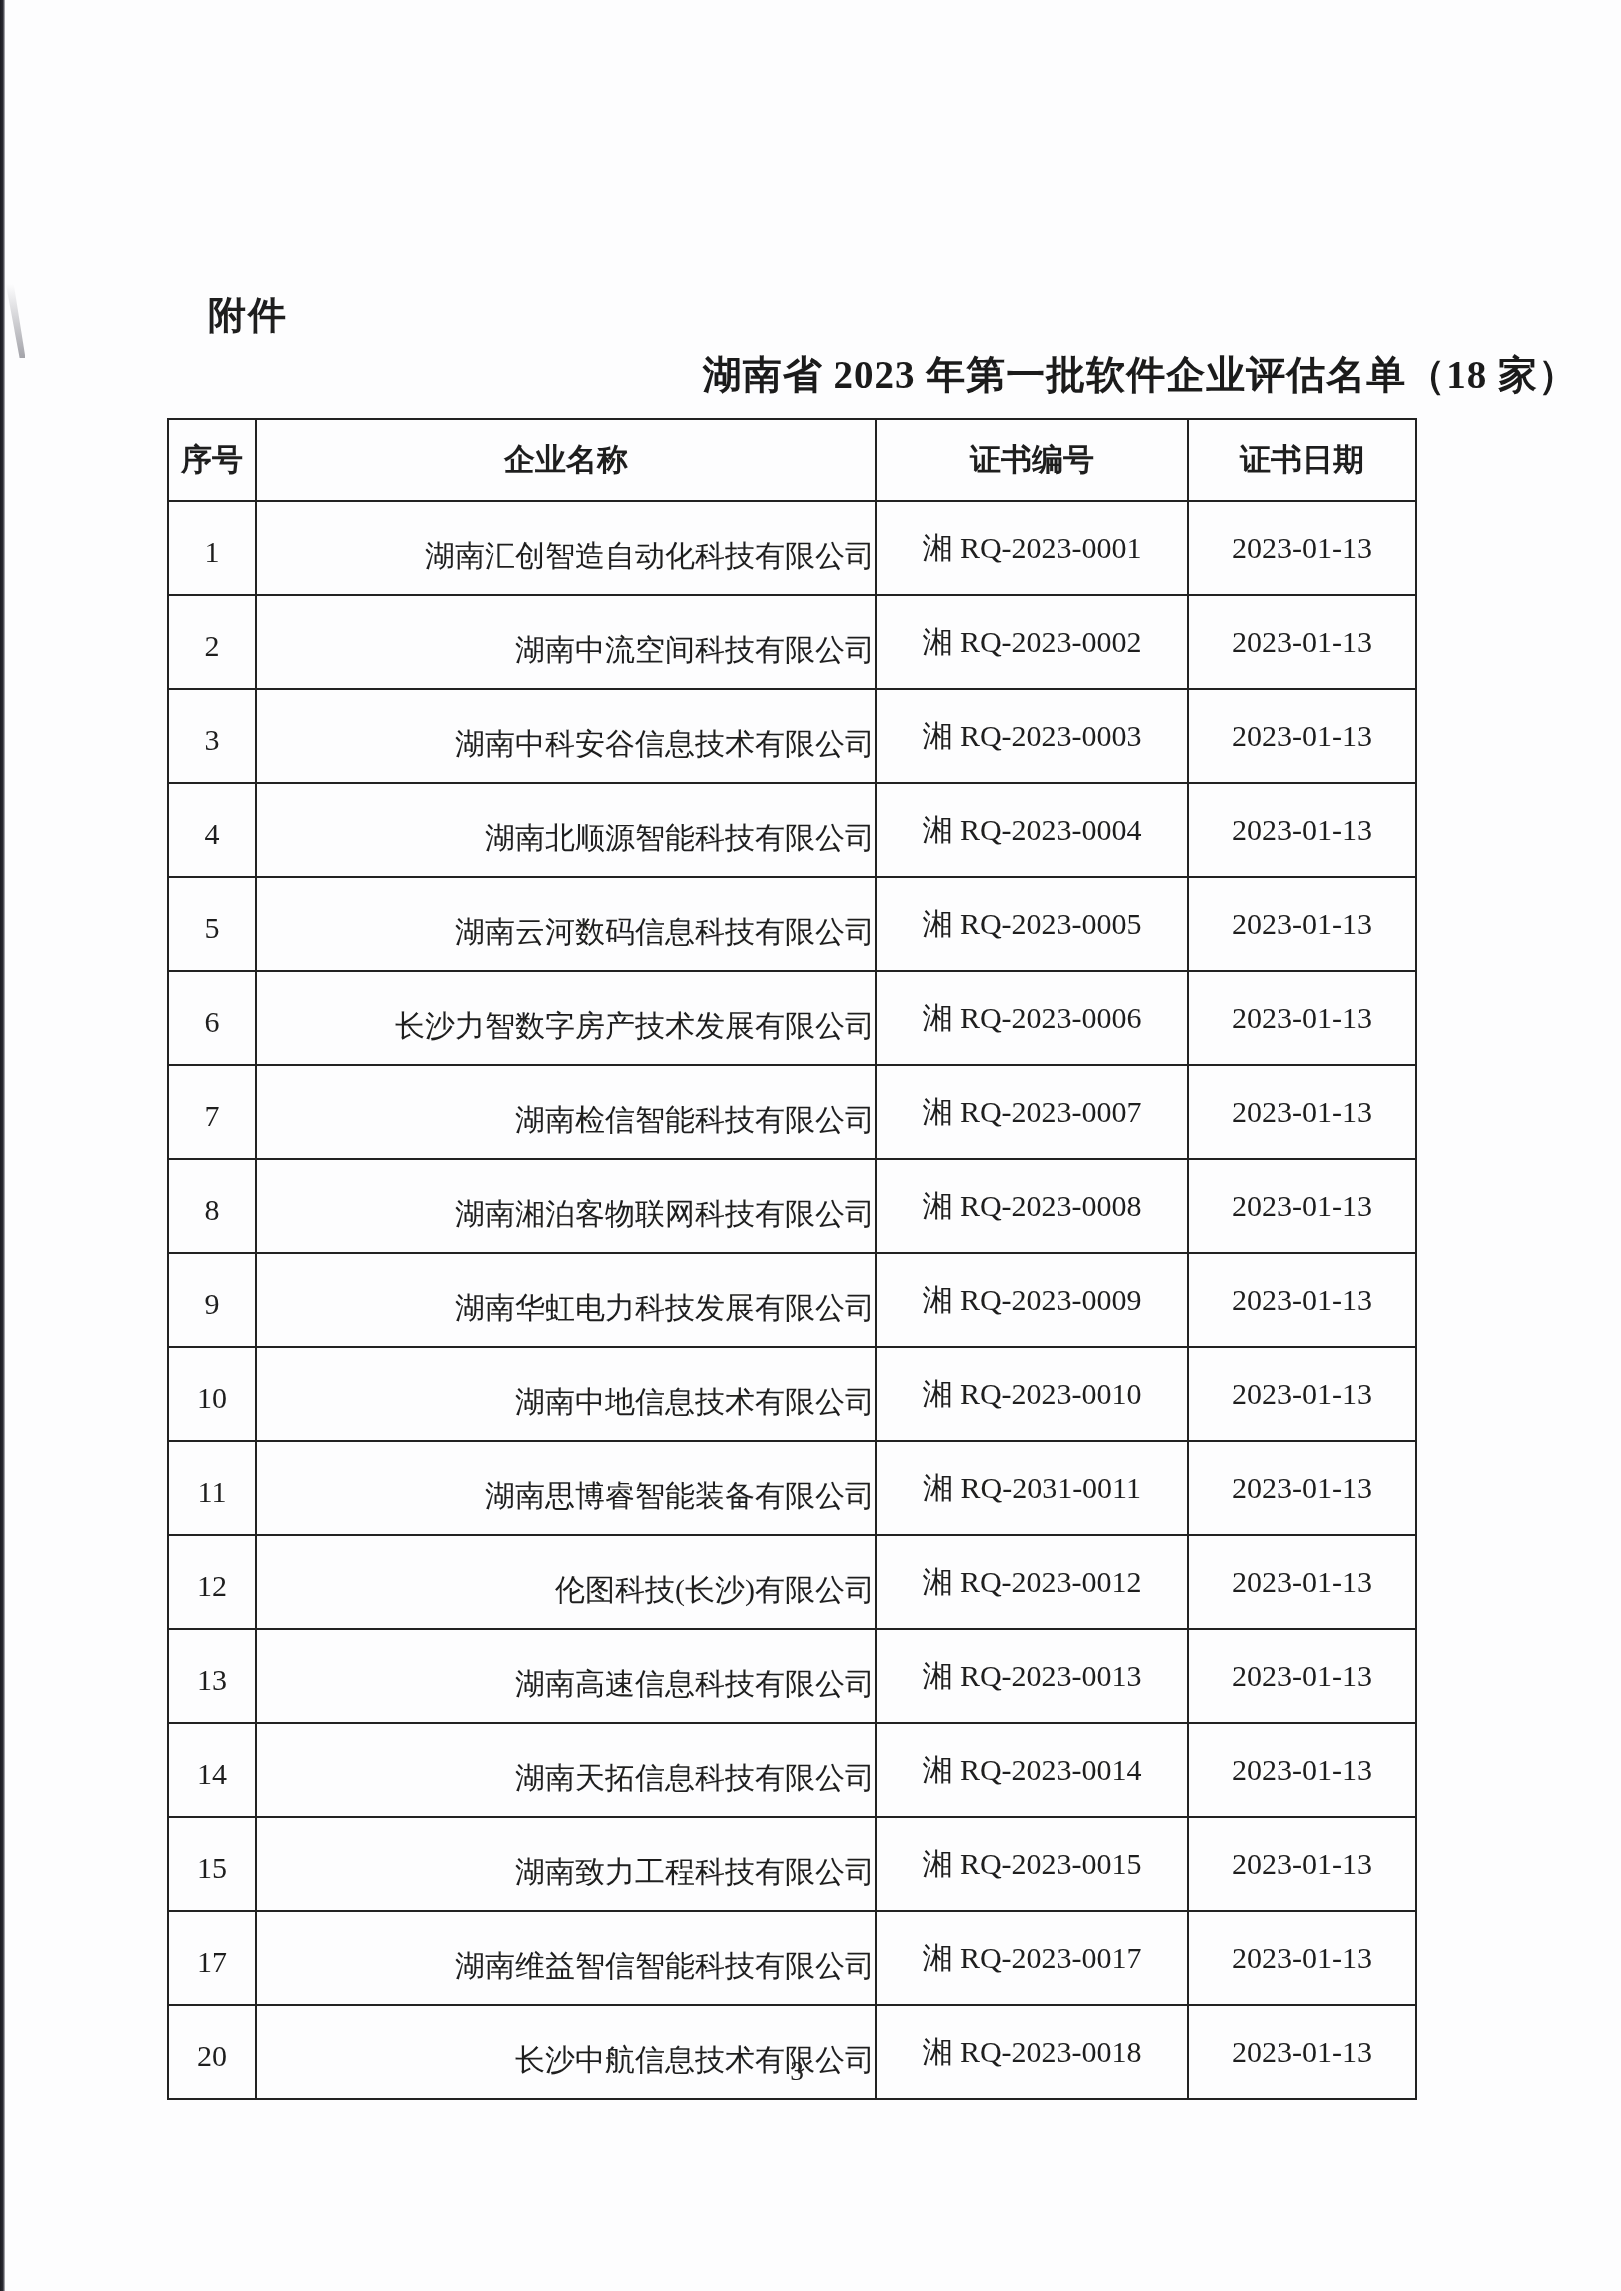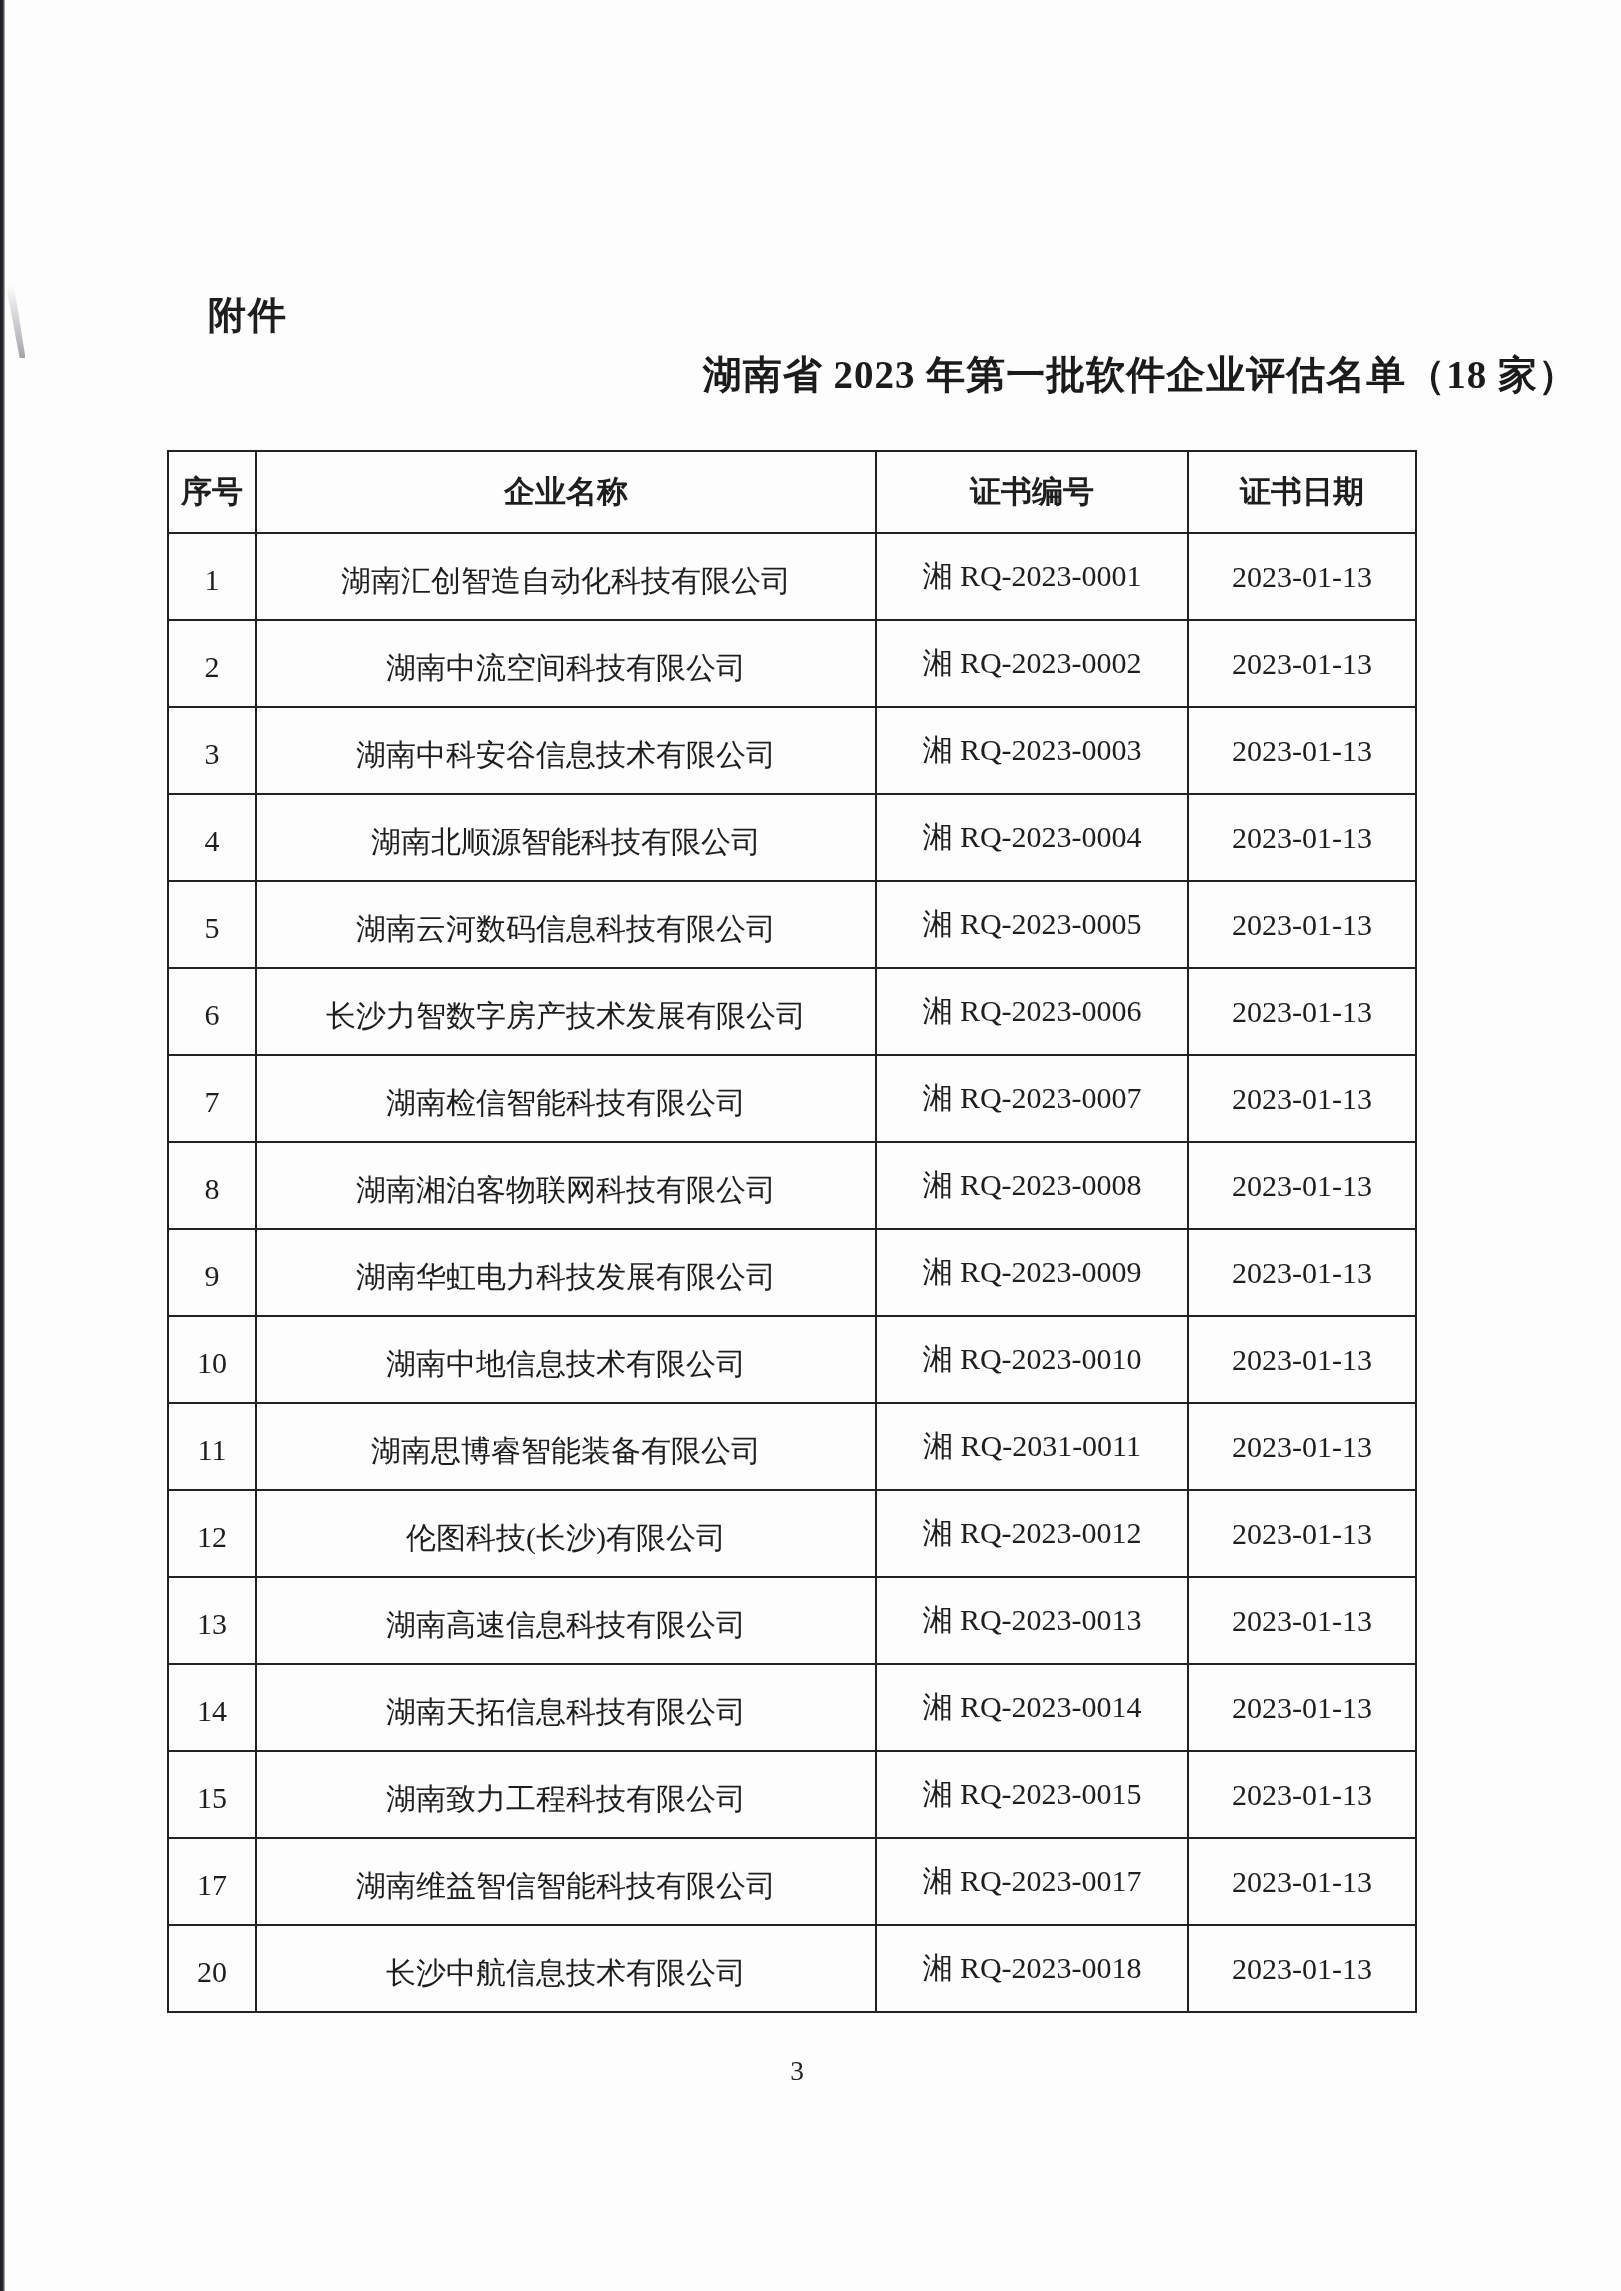--- a/index.html
+++ b/index.html
@@ -54,21 +54,20 @@
     font-weight: bold;
     font-family: "Liberation Serif", serif;
     color: #1b1b1b;
     letter-spacing: 1px;
   }
   .table-wrap {
     position: absolute;
     left: 167px;
     top: 418px;
     width: 1132px;
-    margin-top: 32px;
   }
   table {
     border-collapse: collapse;
     width: 1249px;
     table-layout: fixed;
   }
   th, td {
     border: 2px solid #222;
     text-align: center;
     vertical-align: middle;
@@ -81,21 +80,21 @@
     font-family: "DejaVu Sans", sans-serif;
     color: #1e1e1e;
   }
   td {
     height: 76px;
     font-size: 30px;
     font-family: "Liberation Serif", serif;
     color: #1e1e1e;
   }
   td.idx { padding-top: 7.8px; }
-  td.name { padding-top: 9px; }
+  td.name { padding-top: 16px; text-align: right; }
   col.c-idx { width: 88px; }
   col.c-name { width: 620px; }
   col.c-cert { width: 312px; }
   col.c-date { width: 228px; }
   .page-number {
     position: absolute;
     left: 0;
     top: 2056px;
     width: 1594px;
     text-align: center;

